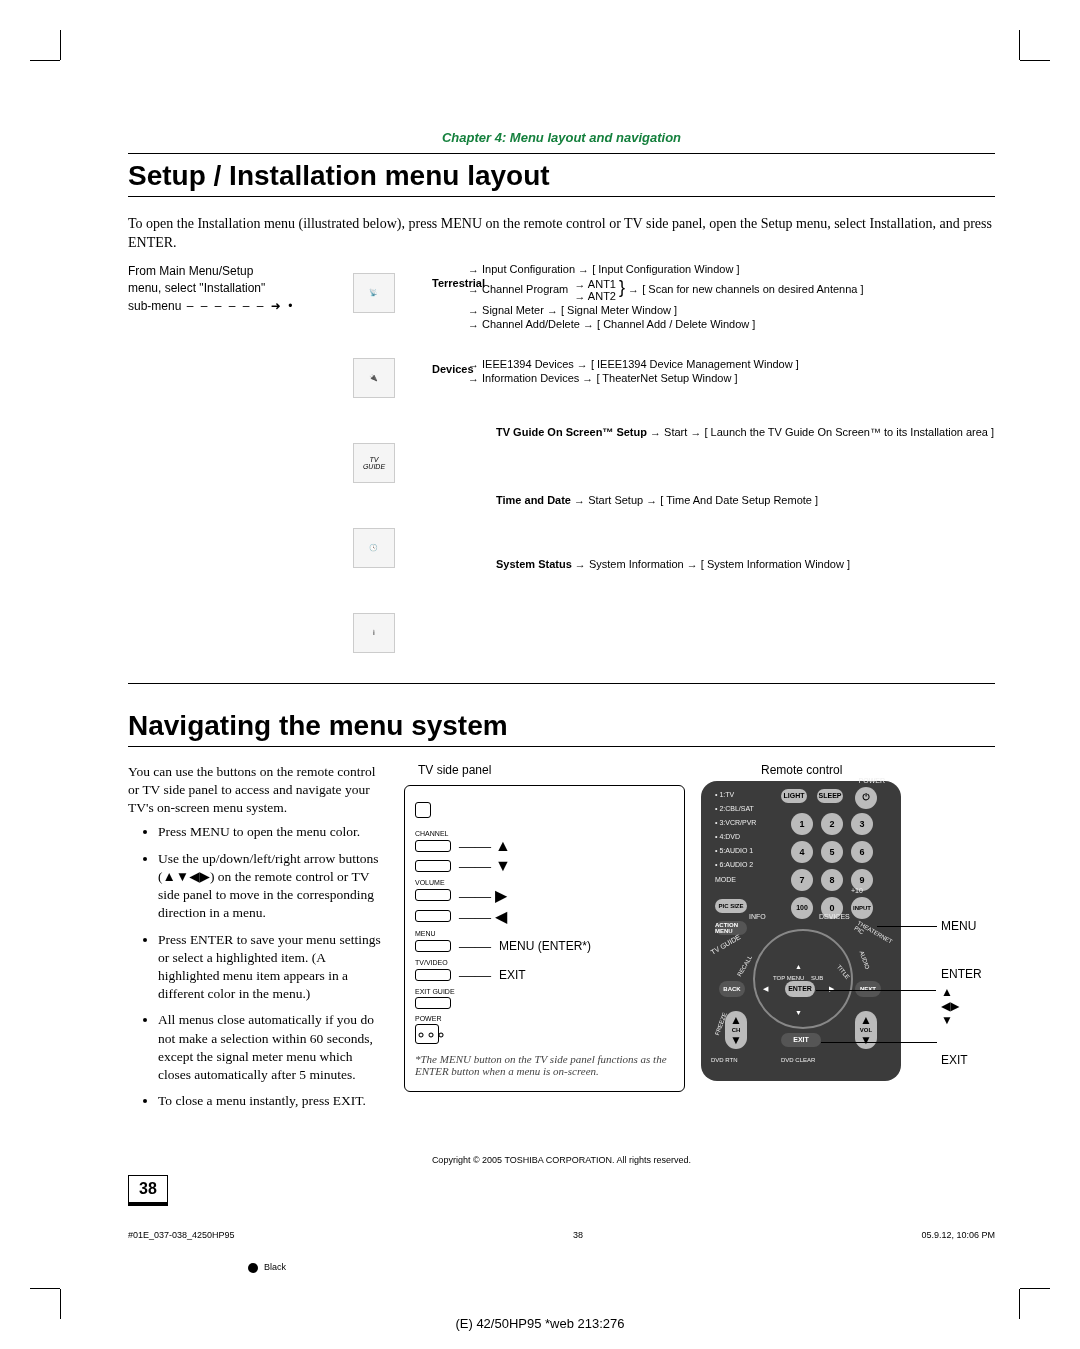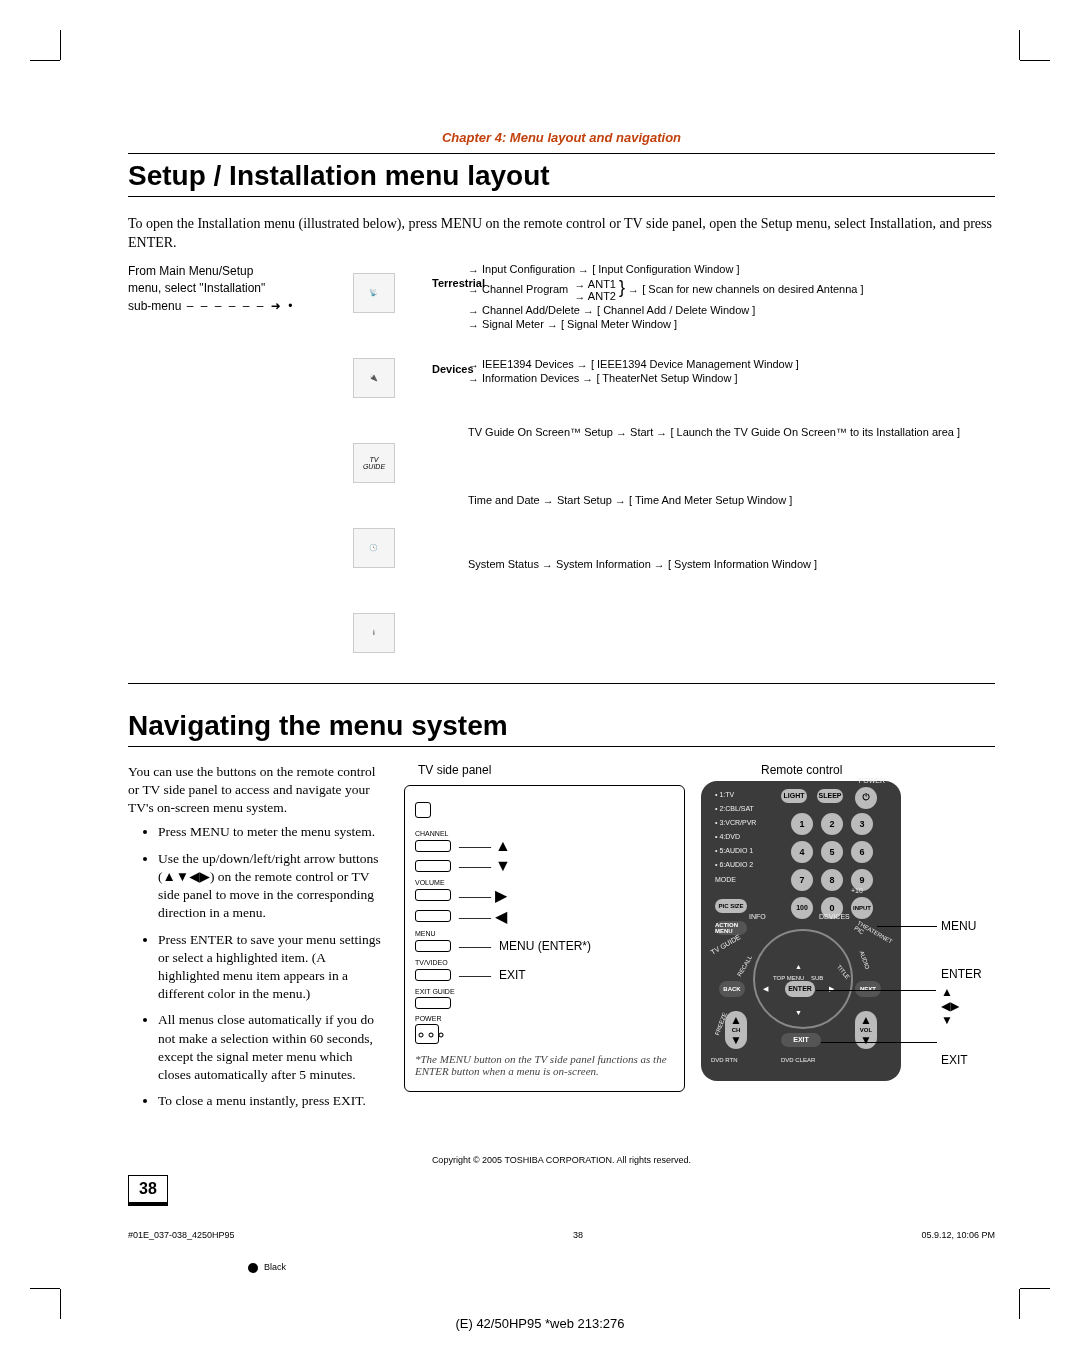--- a/index.html
+++ b/index.html
@@ -33,21 +33,21 @@
     left: 128px;
     right: 85px;
     top: 130px;
   }
   .chapter-title {
     font-family: Arial, sans-serif;
     font-size: 13px;
     font-weight: bold;
     font-style: italic;
     text-align: center;
-    color: #c2410c;
+    color: #15803d;
     margin-bottom: 8px;
   }
   .hr { border-top: 1px solid #000; margin: 0; }
   .section-title {
     font-family: Arial, sans-serif;
     font-size: 28px;
     font-weight: bold;
     margin: 6px 0 4px 0;
   }
   .intro-p {
@@ -104,21 +104,21 @@
   }
   .diagram .label-col > div { margin-bottom: 68px; }
   .diagram .detail-col {
     position: absolute;
     left: 340px;
     top: 0;
     width: 540px;
   }
   .row { margin-bottom: 2px; }
   .block { margin-bottom: 28px; }
-  .b { font-weight: normal; }
+  .b { font-weight: bold; margin-left: 28px; }
 
   .nav-section {
     margin-top: 26px;
   }
   .nav-body {
     display: flex;
     margin-top: 16px;
     gap: 16px;
   }
   .nav-text {
@@ -309,53 +309,53 @@
       <div class="detail-col">
         <div class="block" style="margin-top:0;">
           <div class="row">→ <span>Input Configuration</span> → <span>[ Input Configuration Window ]</span></div>
           <div class="row">→ <span>Channel Program</span>&nbsp;
             <span style="display:inline-block; vertical-align:middle;">
               <span>→ <span>ANT1</span></span><br>
               <span>→ <span>ANT2</span></span>
             </span>
             <span style="font-size:18px;">}</span> → <span>[ Scan for new channels on desired Antenna ]</span>
           </div>
+          <div class="row">→ <span>Signal Meter</span> → <span>[ Signal Meter Window ]</span></div>
           <div class="row">→ <span>Channel Add/Delete</span> → <span>[ Channel Add / Delete Window ]</span></div>
-          <div class="row">→ <span>Signal Meter</span> → <span>[ Signal Meter Window ]</span></div>
         </div>
 
         <div class="block">
           <div class="row">→ <span>IEEE1394 Devices</span> → <span>[ IEEE1394 Device Management Window ]</span></div>
           <div class="row">→ <span>Information Devices</span> → <span>[ TheaterNet Setup Window ]</span></div>
         </div>
 
         <div class="block" style="margin-top:42px;">
           <div class="row"><span class="b">TV Guide On Screen™ Setup</span> → <span>Start</span> → <span>[ Launch the TV Guide On Screen™ to its Installation area ]</span></div>
         </div>
 
         <div class="block" style="margin-top:56px;">
-          <div class="row"><span class="b">Time and Date</span> → <span>Start Setup</span> → <span>[ Time And Meter Setup Window ]</span></div>
+          <div class="row"><span class="b">Time and Date</span> → <span>Start Setup</span> → <span>[ Time And Date Setup Remote ]</span></div>
         </div>
 
         <div class="block" style="margin-top:52px;">
           <div class="row"><span class="b">System Status</span> → <span>System Information</span> → <span>[ System Information Window ]</span></div>
         </div>
       </div>
     </div>
 
     <div class="hr"></div>
     <div class="nav-section">
       <div class="section-title">Navigating the menu system</div>
       <div class="hr"></div>
       <div class="nav-body">
 
         <div class="nav-text">
           <div>You can use the buttons on the remote control or TV side panel to access and navigate your TV's on-screen menu system.</div>
           <ul>
-            <li>Press MENU to meter the menu system.</li>
+            <li>Press MENU to open the menu color.</li>
             <li>Use the up/down/left/right arrow buttons (▲▼◀▶) on the remote control or TV side panel to move in the corresponding direction in a menu.</li>
             <li>Press ENTER to save your menu settings or select a highlighted item. (A highlighted menu item appears in a different color in the menu.)</li>
             <li>All menus close automatically if you do not make a selection within 60 seconds, except the signal meter menu which closes automatically after 5 minutes.</li>
             <li>To close a menu instantly, press EXIT.</li>
           </ul>
         </div>
 
         <div class="tv-panel">
           <div class="panel-caption" style="margin-bottom:8px;margin-left:14px;">TV side panel</div>
           <div class="tv-panel-box">

